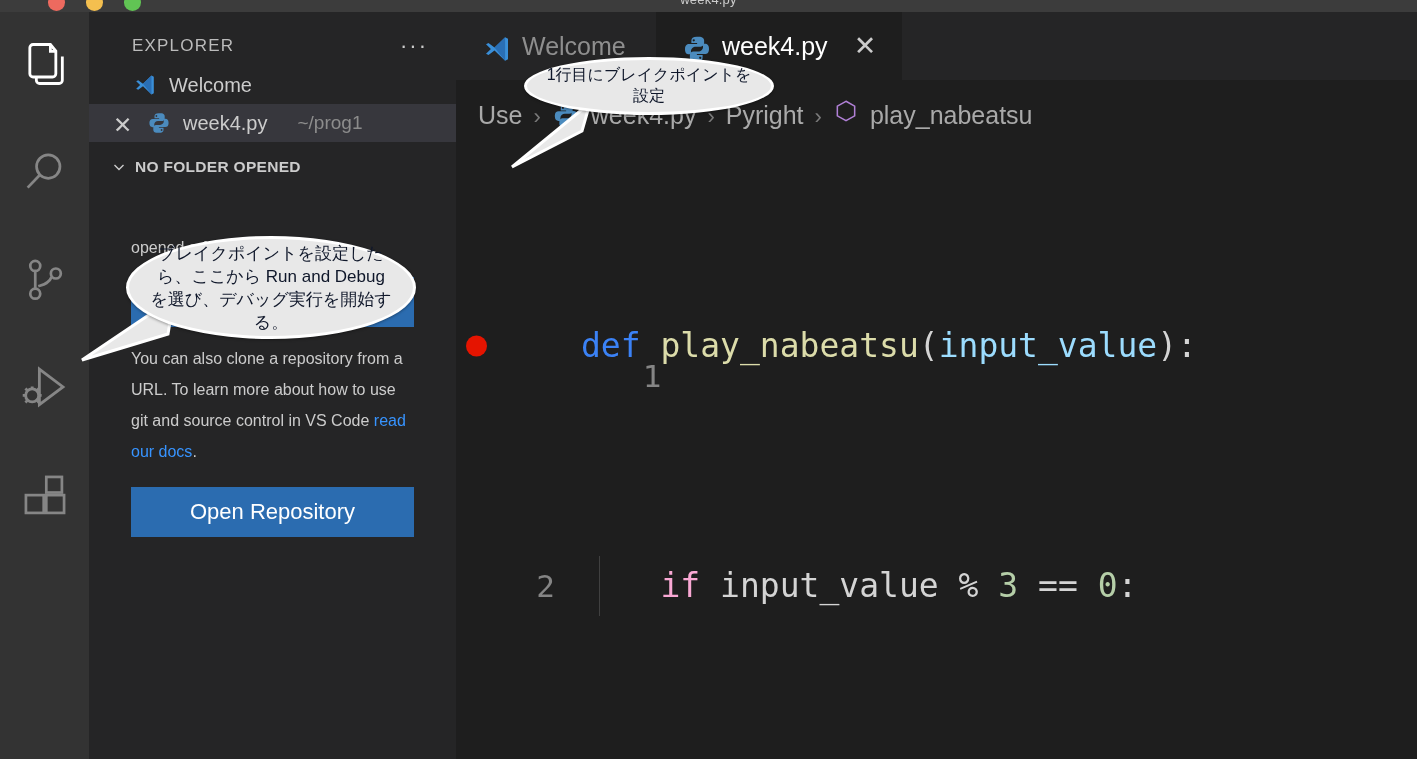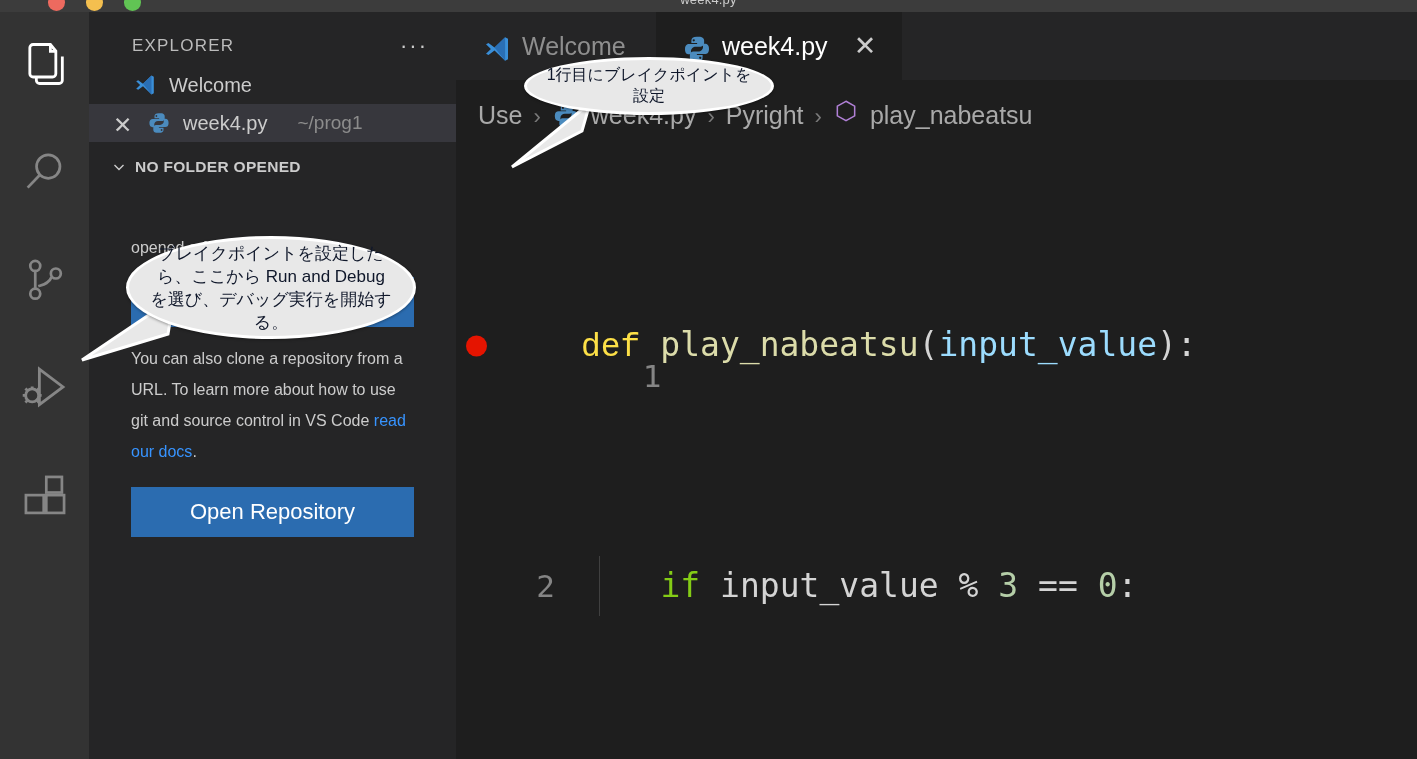--- a/index.html
+++ b/index.html
@@ -105,22 +105,22 @@
     width:125px; flex:0 0 125px; text-align:right; padding-right:26px;
     color:#858585; font-size:31px; position:relative;
   }
   .bp{
     position:absolute; left:10px; top:50%; transform:translateY(-50%);
     width:21px; height:21px; border-radius:50%; background:#e51400;
   }
   .ctext{ position:relative; color:#d4d4d4; }
   .ind{ position:absolute; top:0; bottom:0; width:1px; background:#404040; }
 
-  .kw{ color:#84cc16; }   
-  .def{ color:#fde047;font-family:Liberation Mono, monospace; }  
+  .kw{ color:#f9a8d4; }   
+  .def{ color:#3b82f6; }  
   .fn{ color:#dcdcaa; }   
   .var{ color:#9cdcfe; }  
   .num{ color:#b5cea8; }  
   .pl{ color:#d4d4d4; }
 
   
   .bubble{
     position:absolute; background:#e8e8e8; color:#0f172a;
     border:3px solid #ffffff; border-radius:50%;
     display:flex; align-items:center; justify-content:center; text-align:center;

